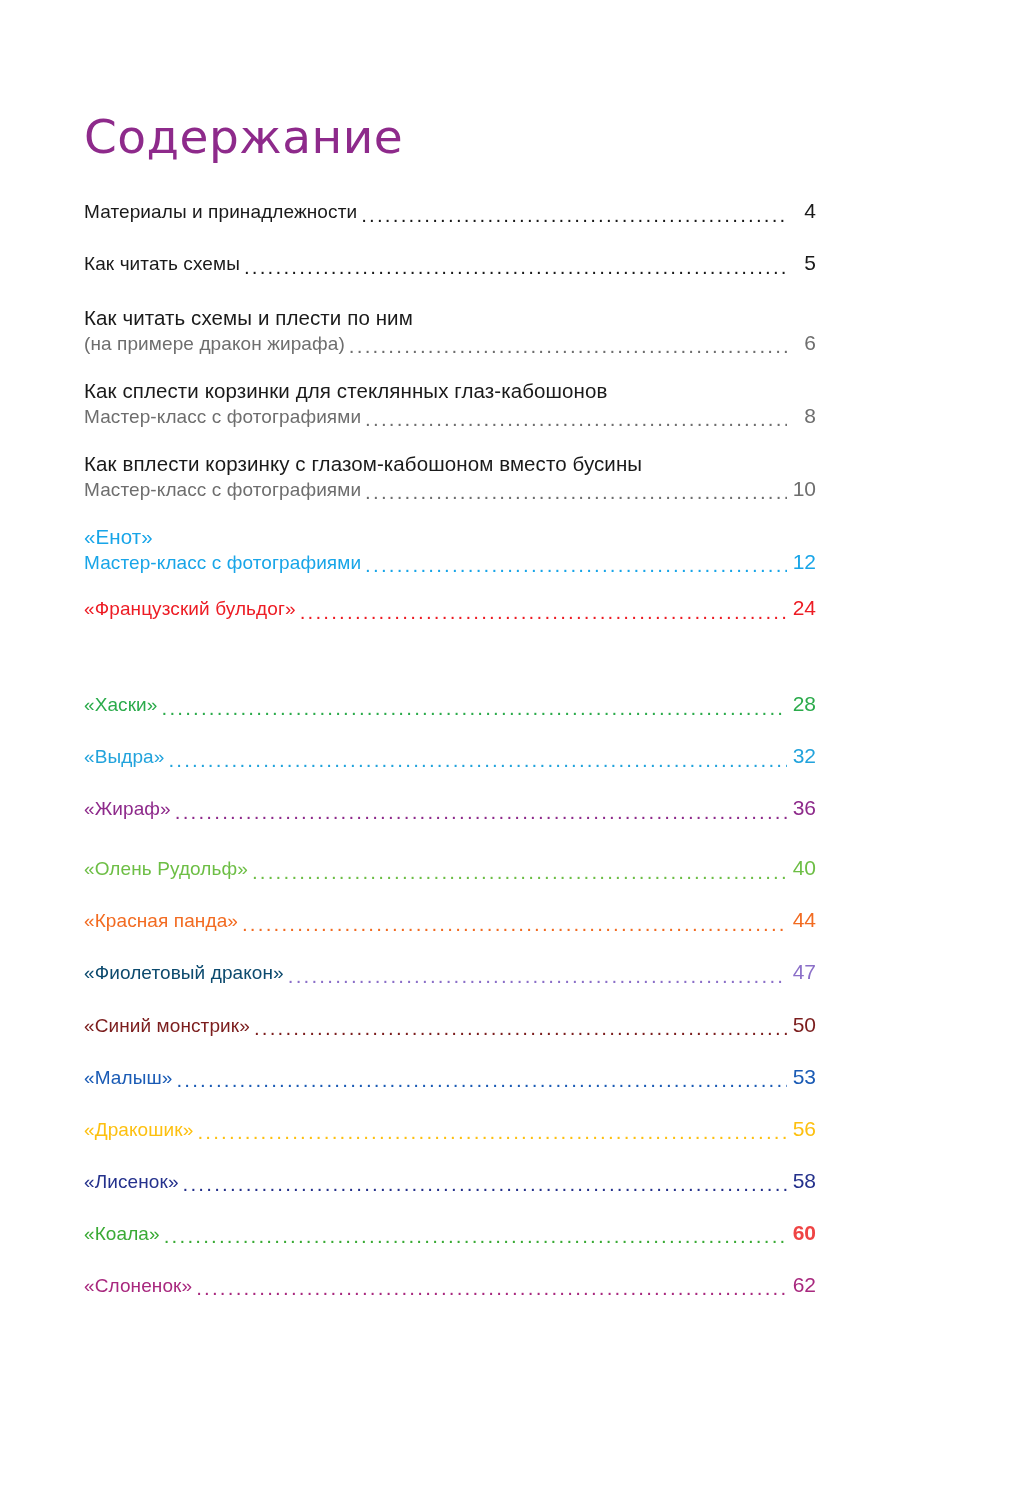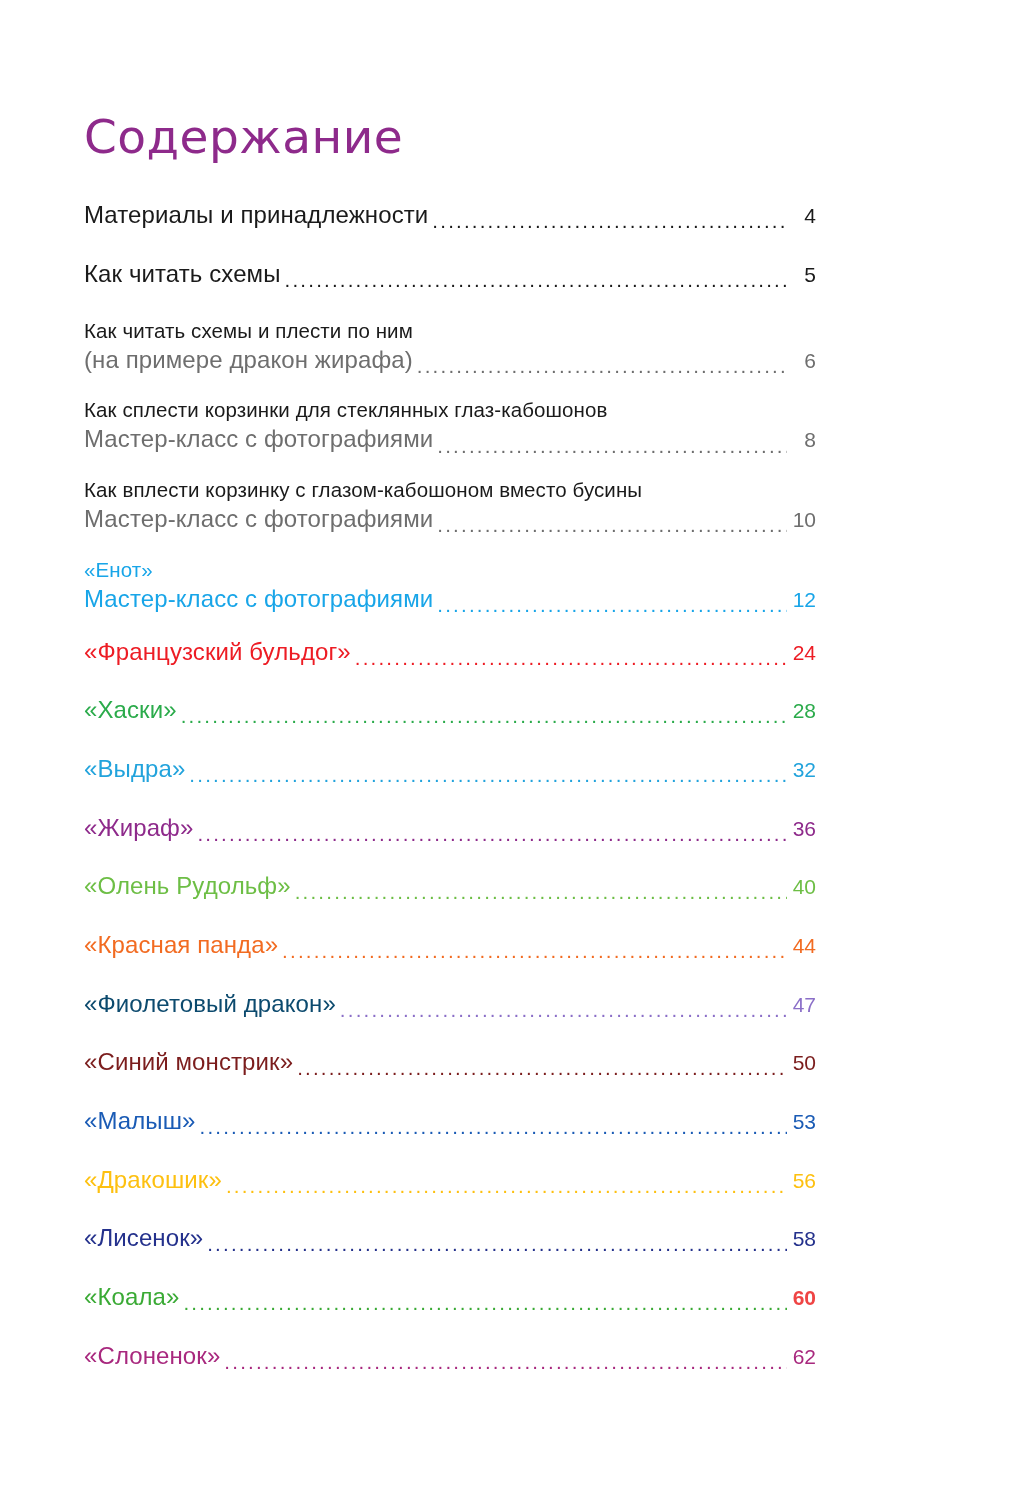--- a/index.html
+++ b/index.html
@@ -49,21 +49,21 @@
 
   
   .line {
     display: flex;
     align-items: baseline;
     width: 100%;
     white-space: nowrap;
   }
   .line .label {
     flex: 0 0 auto;
-    font-size: 24px;
+    font-size: 19px;
     letter-spacing: 0.1px;
     line-height: 1.32;
   }
   .line .leader {
     flex: 1 1 auto;
     position: relative;
     overflow: hidden;
     height: 1em;
     margin: 0 3px 0 4px;
     align-self: flex-end;
@@ -152,42 +152,42 @@
           <div class="line">
             <span class="label" style="color: rgb(237, 28, 36);">«Французский бульдог»</span>
             <span class="leader" style="color: rgb(237, 28, 36);"></span>
             <span class="pageno" style="color: rgb(237, 28, 36);">24</span>
           </div>
         </div>
         <div class="entry">
           <div class="line">
             <span class="label" style="color: rgb(43, 171, 75);">«Хаски»</span>
             <span class="leader" style="color: rgb(43, 171, 75);"></span>
-            <span class="pageno" style="color: rgb(43, 171, 75);">28</span>
+            <span class="pageno" style="color: rgb(43, 171, 75); margin-top: 44px;">28</span>
           </div>
         </div>
         <div class="entry">
           <div class="line">
             <span class="label" style="color: rgb(34, 163, 220);">«Выдра»</span>
             <span class="leader" style="color: rgb(34, 163, 220);"></span>
             <span class="pageno" style="color: rgb(34, 163, 220);">32</span>
           </div>
         </div>
         <div class="entry">
           <div class="line">
             <span class="label" style="color: rgb(142, 42, 139);">«Жираф»</span>
             <span class="leader" style="color: rgb(142, 42, 139);"></span>
             <span class="pageno" style="color: rgb(142, 42, 139);">36</span>
           </div>
         </div>
         <div class="entry">
           <div class="line">
             <span class="label" style="color: rgb(109, 190, 69);">«Олень Рудольф»</span>
             <span class="leader" style="color: rgb(109, 190, 69);"></span>
-            <span class="pageno" style="color: rgb(109, 190, 69);">40</span>
+            <span class="pageno" style="color: rgb(109, 190, 69); margin-top: 8px;">40</span>
           </div>
         </div>
         <div class="entry">
           <div class="line">
             <span class="label" style="color: rgb(242, 107, 33);">«Красная панда»</span>
             <span class="leader" style="color: rgb(242, 107, 33);"></span>
             <span class="pageno" style="color: rgb(242, 107, 33);">44</span>
           </div>
         </div>
         <div class="entry">

